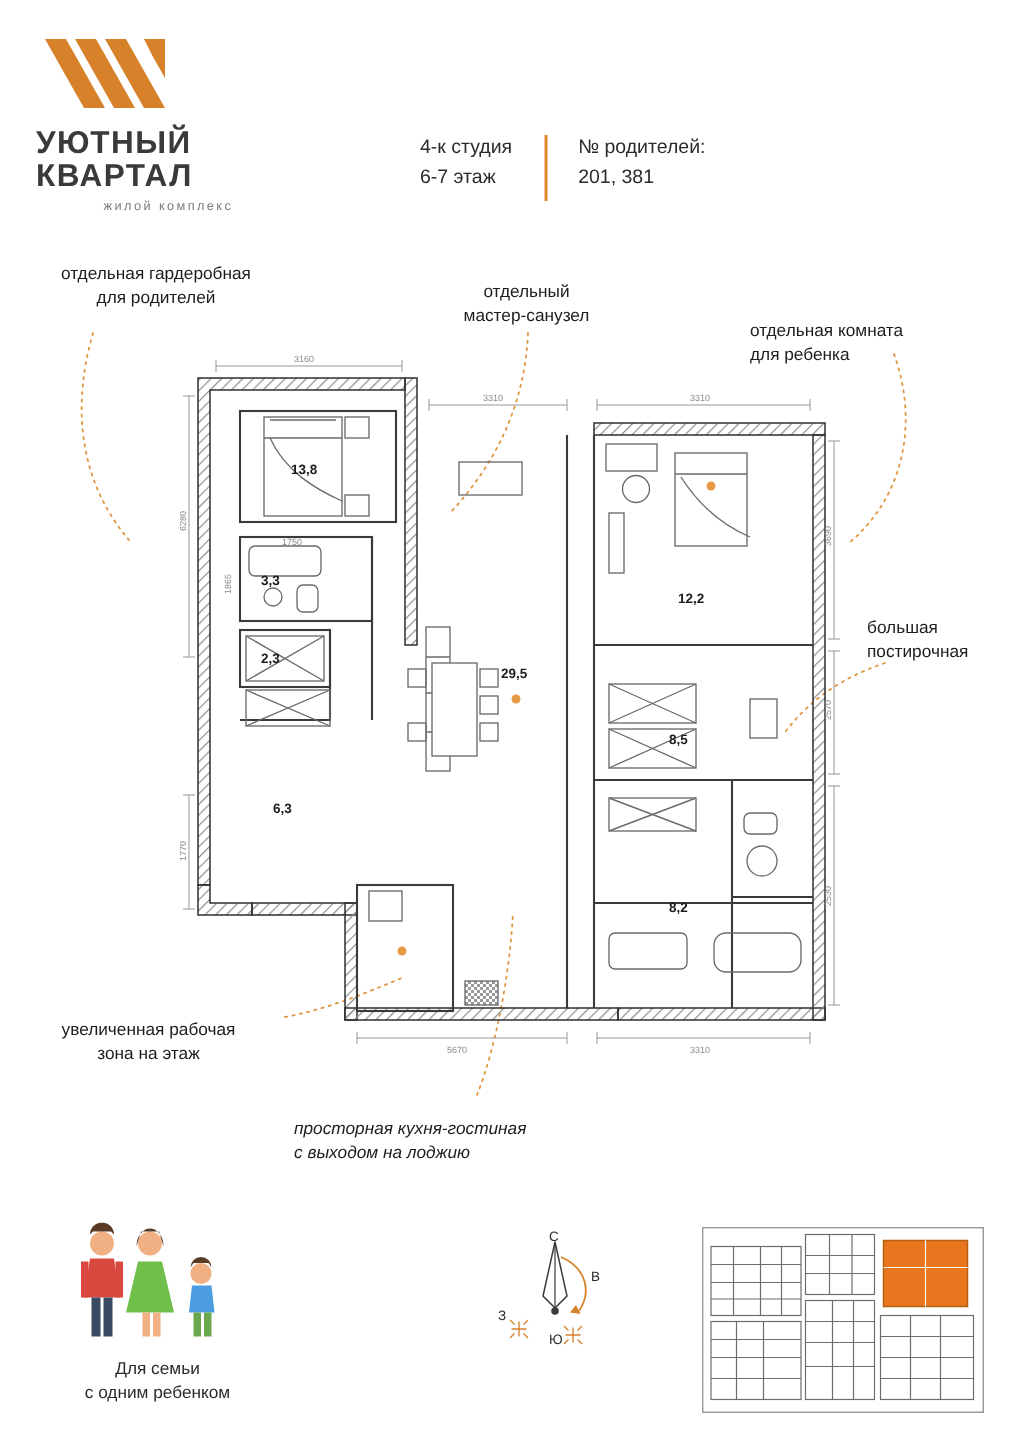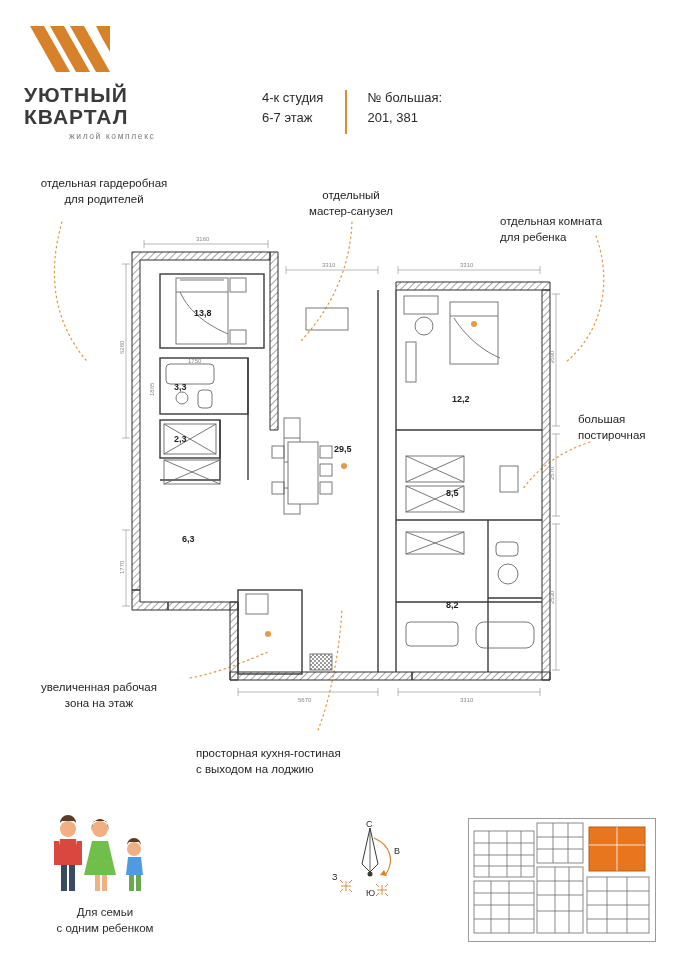--- a/index.html
+++ b/index.html
@@ -12,21 +12,21 @@
     overflow:hidden;
   }
   .page{position:absolute;inset:0;}
 
   
   .logo-wrap{position:absolute;left:24px;top:24px;width:160px;}
   .logo-mark{width:100px;height:52px;}
   .logo-text{margin-top:4px;font-weight:bold;font-size:21px;letter-spacing:1px;color:#3a3a3a;line-height:1.05;}
   .logo-sub{margin-top:3px;font-size:8.5px;letter-spacing:1.6px;color:#7a7a7a;margin-left:45px;}
 
-  .head-info{position:absolute;left:262px;top:88px;display:flex;align-items:flex-start;justify-content:flex-end;}
+  .head-info{position:absolute;left:280px;top:88px;display:flex;align-items:flex-start;justify-content:flex-end;}
   .hi-col{padding:0 22px;position:relative;}
   .hi-col:first-child{padding-left:0;}
   .hi-col .rule{position:absolute;left:0;top:2px;width:2px;height:44px;background:#e08a2e;}
   .hi-col:first-child .rule{display:none;}
   .hi-line{font-size:13px;line-height:1.5;color:#2b2b2b;}
   .hi-big{font-size:16px;font-weight:bold;margin-top:2px;}
 
   
   .callout{position:absolute;font-size:11.5px;line-height:1.35;color:#1d1d1d;}
   .callout.r{text-align:center;}
@@ -65,21 +65,21 @@
   </div>
 
   <div class="head-info">
     <div class="hi-col">
 
       <div class="hi-line">4-к студия</div>
       <div class="hi-line">6-7 этаж</div>
     </div>
     <div class="hi-col">
       <span class="rule"></span>
-      <div class="hi-line">№ большая:</div>
+      <div class="hi-line">№ родителей:</div>
       <div class="hi-line">201, 381</div>
     </div>
   </div>
 
   <div class="callout r" style="left:10px;top:176px;width:188px;">
     <div>отдельная гардеробная</div>
     <div>для родителей</div>
   </div>
 
   <div class="callout r" style="left:260px;top:188px;width:182px;">
@@ -95,21 +95,21 @@
   <div class="callout" style="left:578px;top:412px;width:100px;">
     <div>большая</div>
     <div>постирочная</div>
   </div>
 
   <div class="callout r" style="left:8px;top:680px;width:182px;">
     <div>увеличенная рабочая</div>
     <div>зона на этаж</div>
   </div>
 
-  <div class="callout" style="left:196px;top:746px;width:230px;">
+  <div class="callout" style="left:196px;top:746px;width:230px;font-style:italic;">
     <div>просторная кухня-гостиная</div>
     <div>с выходом на лоджию</div>
   </div>
 
   <svg style="position:absolute;left:0;top:160px;width:678px;height:620px;pointer-events:none;">
     <g fill="none" stroke="#e0963f" stroke-width="1.2" stroke-dasharray="1.5 3.5" stroke-linecap="round">
       <path d="M62 62 C 48 110, 52 160, 86 200"></path>
       <path d="M352 62 C 350 110, 330 150, 300 182"></path>
       <path d="M596 76 C 612 120, 604 170, 566 202"></path>
       <path d="M590 282 C 560 292, 538 308, 522 330"></path>

